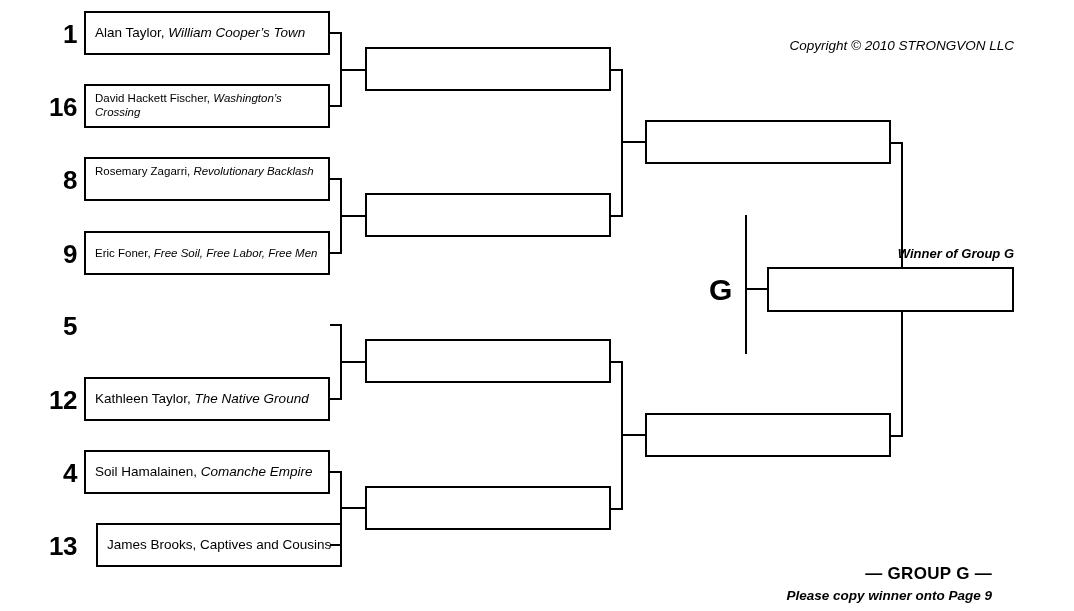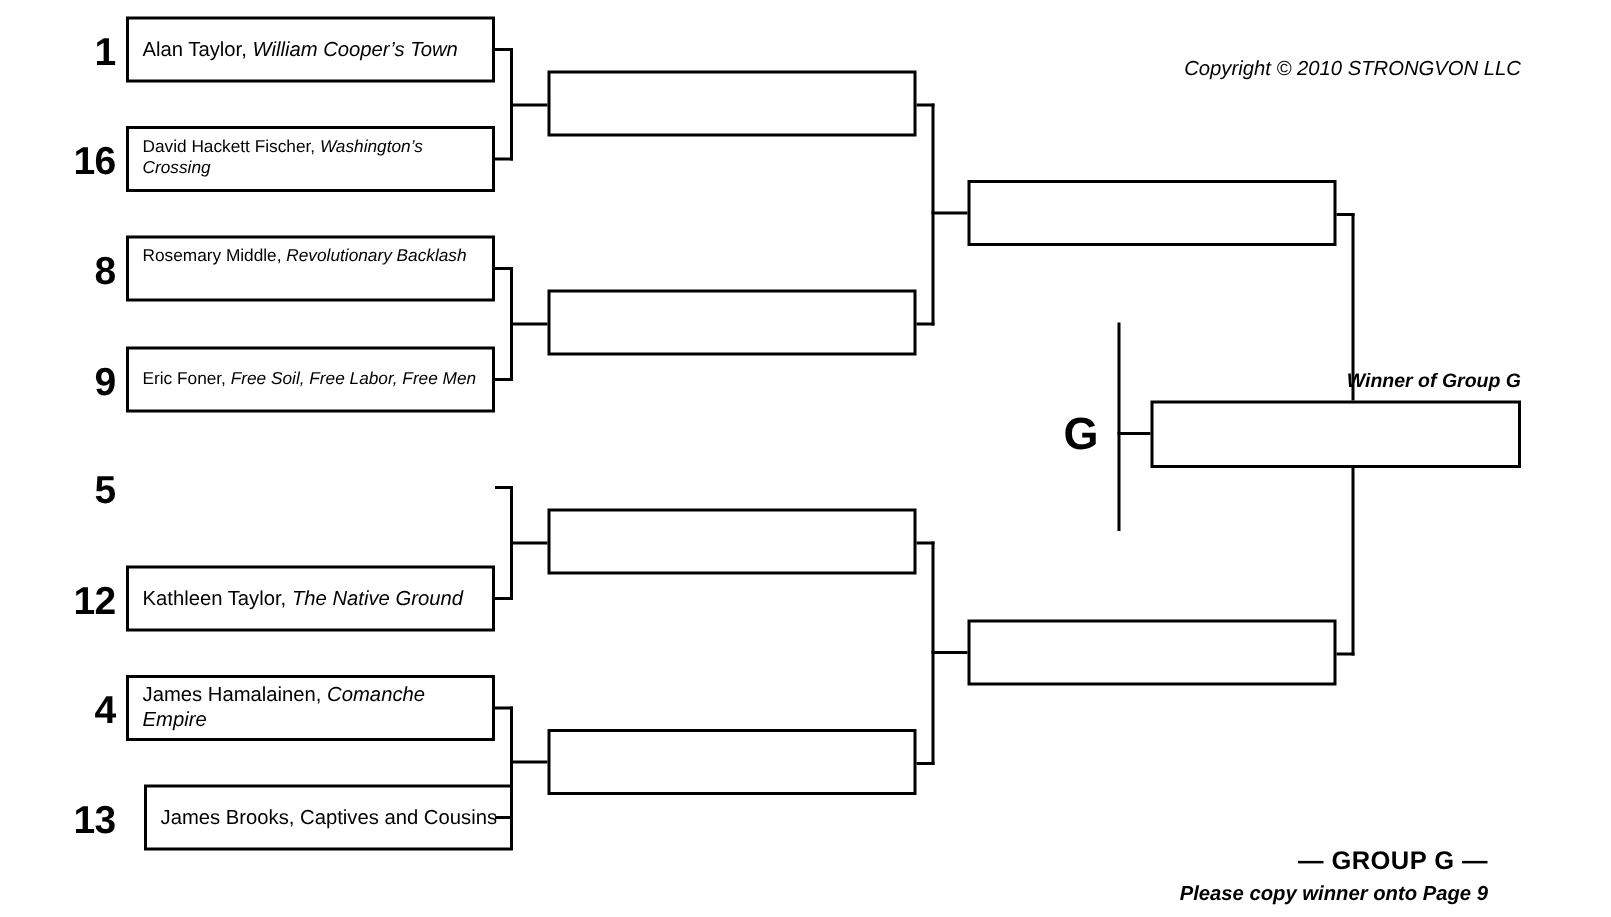--- a/index.html
+++ b/index.html
@@ -134,34 +134,34 @@
 
   <div class="entry-box size-sm" style="left:84px; top:84px; width:246px; height:44px;">
     <span class="entry-text"><span>David Hackett Fischer,</span> <i>Washington’s Crossing</i></span>
   </div>
 
   <div class="entry-box size-lg vcenter" style="left:84px; top:11px; width:246px; height:44px;">
     <span class="entry-text"><span>Alan Taylor,</span> <i>William Cooper’s Town</i></span>
   </div>
 
   <div class="entry-box size-sm" style="left:84px; top:157px; width:246px; height:44px;">
-    <span class="entry-text"><span>Rosemary Middle,</span> <i>Revolutionary Backlash</i></span>
+    <span class="entry-text"><span>Rosemary Zagarri,</span> <i>Revolutionary Backlash</i></span>
   </div>
 
   <div class="entry-box size-sm vcenter" style="left:84px; top:231px; width:246px; height:44px;">
     <span class="entry-text"><span>Eric Foner,</span> <i>Free Soil, Free Labor, Free Men</i></span>
   </div>
 
 
   <div class="entry-box size-lg vcenter" style="left:84px; top:377px; width:246px; height:44px;">
     <span class="entry-text"><span>Kathleen Taylor,</span> <i>The Native Ground</i></span>
   </div>
 
   <div class="entry-box size-lg vcenter" style="left:84px; top:450px; width:246px; height:44px;">
-    <span class="entry-text"><span>James Hamalainen,</span> <i>Comanche Empire</i></span>
+    <span class="entry-text"><span>Soil Hamalainen,</span> <i>Comanche Empire</i></span>
   </div>
 
   <div class="entry-box size-lg vcenter" style="left:96px; top:523px; width:246px; height:44px;">
     <span class="entry-text"><span>James Brooks, Captives and Cousins</span><i></i></span>
   </div>
 
   <div class="line-h" style="left:330px; top:32px;  width:12px;"></div>
   <div class="line-h" style="left:330px; top:105px; width:12px;"></div>
   <div class="line-v" style="left:340px; top:32px;  height:75px;"></div>
   <div class="line-h" style="left:340px; top:69px;  width:27px;"></div>

